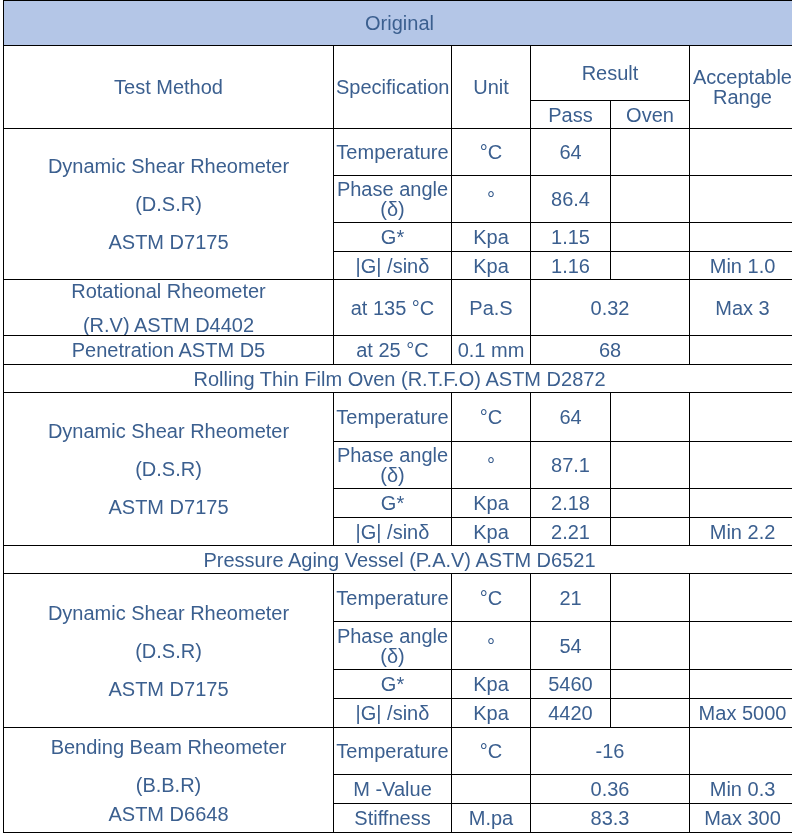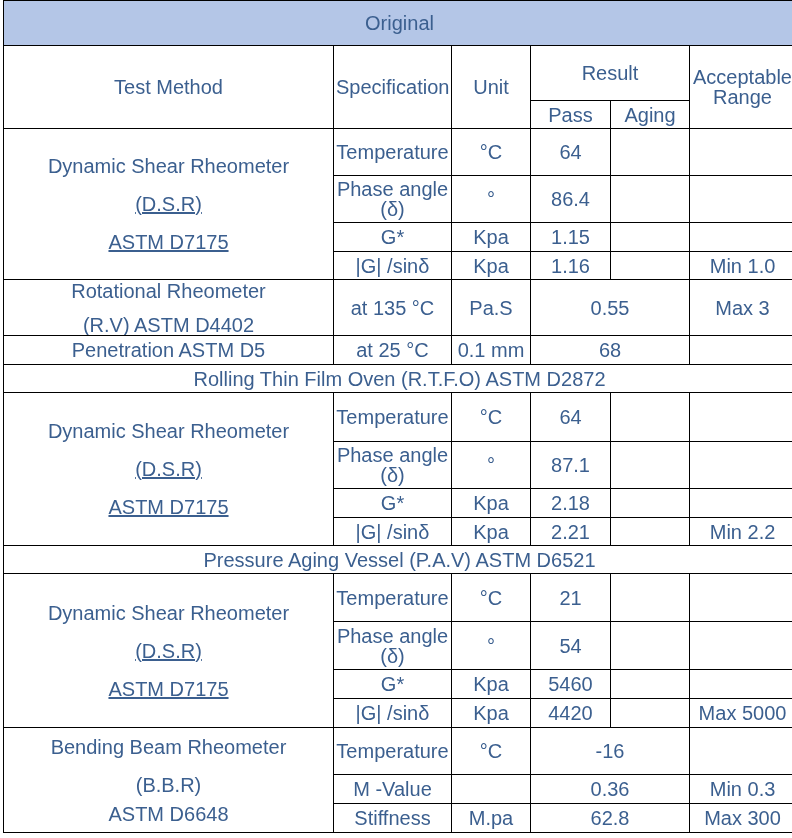--- a/index.html
+++ b/index.html
@@ -27,21 +27,21 @@
       background: #B4C6E7;
       font-weight: bold;
       height: 44px;
       border-top: 1.6px solid #000;
       border-left: 1.6px solid #000;
       border-right: 1.6px solid #000;
     }
     .section-row td { font-weight: bold; height: 27px; }
     .method-cell .line { display: block; }
     .method-dsr .line { padding: 0; }
-    .method-dsr .line + .line { margin-top: 18px; text-decoration: underline; }
+    .method-dsr .line + .line { margin-top: 18px; }
     .method-rv .line + .line { margin-top: 14px; }
     .method-bbr .line + .line { margin-top: 9px; }
     .wrap-cell { line-height: 19px; }
   </style>
 </head>
 <body>
 
 <div class="wrap">
 <table class="spec">
   <colgroup>
@@ -60,21 +60,21 @@
 
   <tr style="height:55px">
     <td rowspan="2">Test Method</td>
     <td rowspan="2">Specification</td>
     <td rowspan="2">Unit</td>
     <td colspan="2">Result</td>
     <td rowspan="2" class="wrap-cell">Acceptable Range</td>
   </tr>
   <tr style="height:28px">
     <td>Pass</td>
-    <td>Aging</td>
+    <td>Oven</td>
   </tr>
 
   <tr style="height:47px">
     <td rowspan="4" class="method-cell method-dsr">
       <span class="line">Dynamic Shear Rheometer</span>
       <span class="line">(D.S.R)</span>
       <span class="line">ASTM D7175</span>
     </td>
     <td>Temperature</td>
     <td>°C</td>
@@ -104,21 +104,21 @@
     <td>Min 1.0</td>
   </tr>
 
   <tr style="height:56px">
     <td class="method-cell method-rv">
       <span class="line">Rotational Rheometer</span>
       <span class="line">(R.V) ASTM D4402</span>
     </td>
     <td>at 135 °C</td>
     <td>Pa.S</td>
-    <td colspan="2">0.55</td>
+    <td colspan="2">0.32</td>
     <td>Max 3</td>
   </tr>
 
   <tr style="height:29px">
     <td>Penetration ASTM D5</td>
     <td>at 25 °C</td>
     <td>0.1 mm</td>
     <td colspan="2">68</td>
     <td></td>
   </tr>
@@ -210,18 +210,18 @@
   </tr>
   <tr style="height:29px">
     <td>M -Value</td>
     <td></td>
     <td colspan="2">0.36</td>
     <td>Min 0.3</td>
   </tr>
   <tr style="height:29px">
     <td>Stiffness</td>
     <td>M.pa</td>
-    <td colspan="2">62.8</td>
+    <td colspan="2">83.3</td>
     <td>Max 300</td>
   </tr>
 </tbody>
     </table>
 </div>
 
 </body></html>

